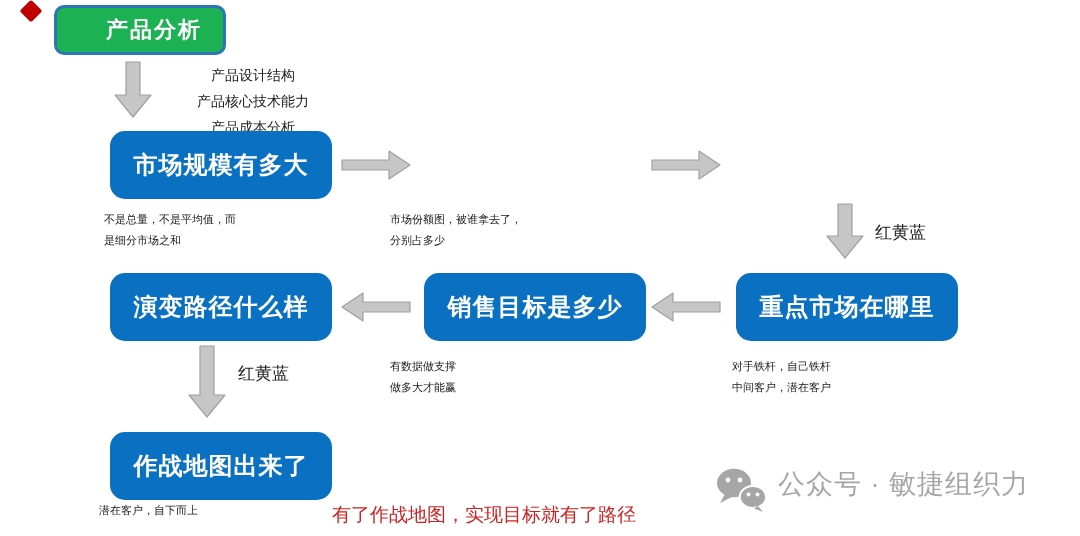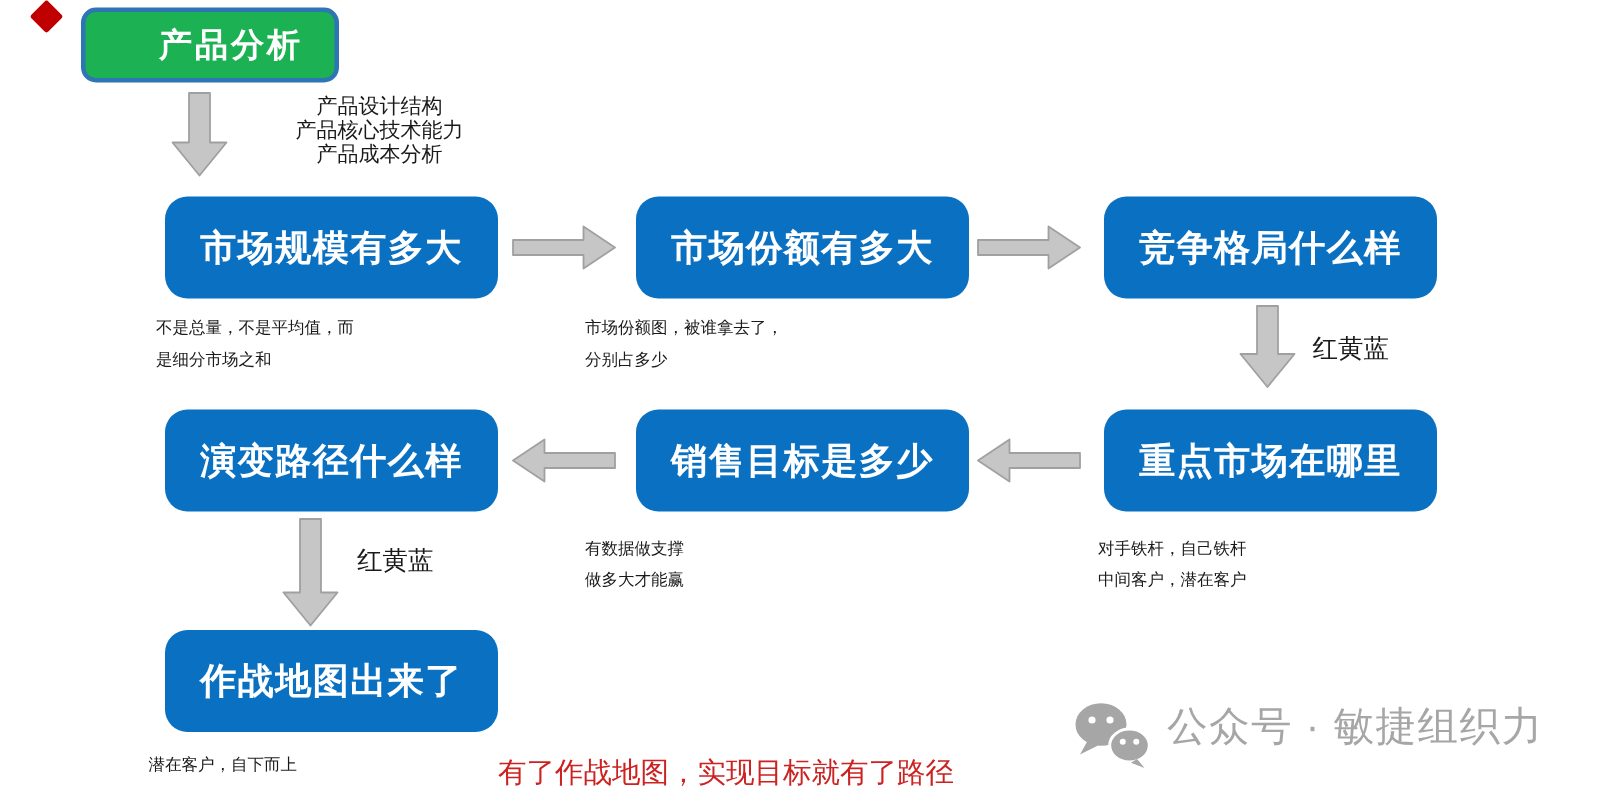--- a/index.html
+++ b/index.html
@@ -31,21 +31,21 @@
   .start-node{
     left:54px;top:5px;width:172px;height:50px;border-radius:10px;
     background:var(--green);border:3px solid var(--green_border);
     font-size:22px;letter-spacing:2px;padding-left:28px;
   }
   .blue-node{
     width:222px;height:68px;border-radius:15px;background:var(--blue);
     font-size:24px;letter-spacing:1px;
   }
   .note{
-    font-size:14px;line-height:16px;text-align:center;white-space:pre-line;
+    font-size:14px;line-height:26px;text-align:center;white-space:pre-line;
   }
   .caption{
     font-size:11px;line-height:21px;text-align:left;white-space:pre-line;
   }
   .edge-label{font-size:17px;}
   .red-note{font-size:19px;color:var(--red_note);white-space:nowrap;}
   .arr{fill:var(--arrow_fill);stroke:var(--arrow_stroke);stroke-width:1.2;stroke-linejoin:round;}
   .footer{
     display:flex;align-items:flex-start;gap:10px;color:var(--footer_gray);
   }
@@ -70,29 +70,23 @@
   <div class="abs note" style="left:178px;top:62px;width:150px;">产品设计结构
 产品核心技术能力
 产品成本分析</div>
 
   <div class="abs node blue-node" style="left:110px;top:131px;">
     <span>市场规模有多大</span>
   </div>
   <svg class="abs" style="left:341px;top:150px;" width="70" height="30" viewBox="0 0 70 30">
     <polygon class="arr" points="1,10 48,10 48,1 69,15 48,29 48,20 1,20"></polygon>
   </svg>
-  <div class="abs node blue-node" style="left:424px;top:131px;">
-    <span>市场份额有多大</span>
-  </div>
   <svg class="abs" style="left:651px;top:150px;" width="70" height="30" viewBox="0 0 70 30">
     <polygon class="arr" points="1,10 48,10 48,1 69,15 48,29 48,20 1,20"></polygon>
   </svg>
-  <div class="abs node blue-node" style="left:736px;top:131px;">
-    <span>竞争格局什么样</span>
-  </div>
 
   <div class="abs caption" style="left:104px;top:209px;width:234px;">不是总量，不是平均值，而
 是细分市场之和</div>
   <div class="abs caption" style="left:390px;top:209px;width:230px;">市场份额图，被谁拿去了，
 分别占多少</div>
 
   <svg class="abs" style="left:826px;top:203px;" width="38" height="56" viewBox="0 0 38 56">
     <polygon class="arr" points="12,1 26,1 26,33 37,33 19,55 1,33 12,33"></polygon>
   </svg>
   <div class="abs edge-label" style="left:875px;top:221px;">红黄蓝</div>
@@ -116,21 +110,21 @@
     <span>重点市场在哪里</span>
   </div>
   <div class="abs caption" style="left:732px;top:356px;width:230px;">对手铁杆，自己铁杆
 中间客户，潜在客户</div>
 
   <svg class="abs" style="left:188px;top:345px;" width="38" height="73" viewBox="0 0 38 73">
     <polygon class="arr" points="12,1 26,1 26,50 37,50 19,72 1,50 12,50"></polygon>
   </svg>
   <div class="abs edge-label" style="left:238px;top:362px;">红黄蓝</div>
 
-  <div class="abs node blue-node" style="left:110px;top:420px;">
+  <div class="abs node blue-node" style="left:110px;top:432px;">
     <span>作战地图出来了</span>
   </div>
   <div class="abs caption" style="left:99px;top:500px;width:222px;">潜在客户，自下而上</div>
 
   <div class="abs red-note" style="left:315px;top:502px;margin-left:17px;">有了作战地图，实现目标就有了路径</div>
 
   <div class="abs footer" style="left:714px;top:466px;">
     <svg width="54" height="47" viewBox="0 0 54 47">
       <g fill="var(--footer_gray)">
         <ellipse cx="20" cy="17" rx="17" ry="14.2"></ellipse>

